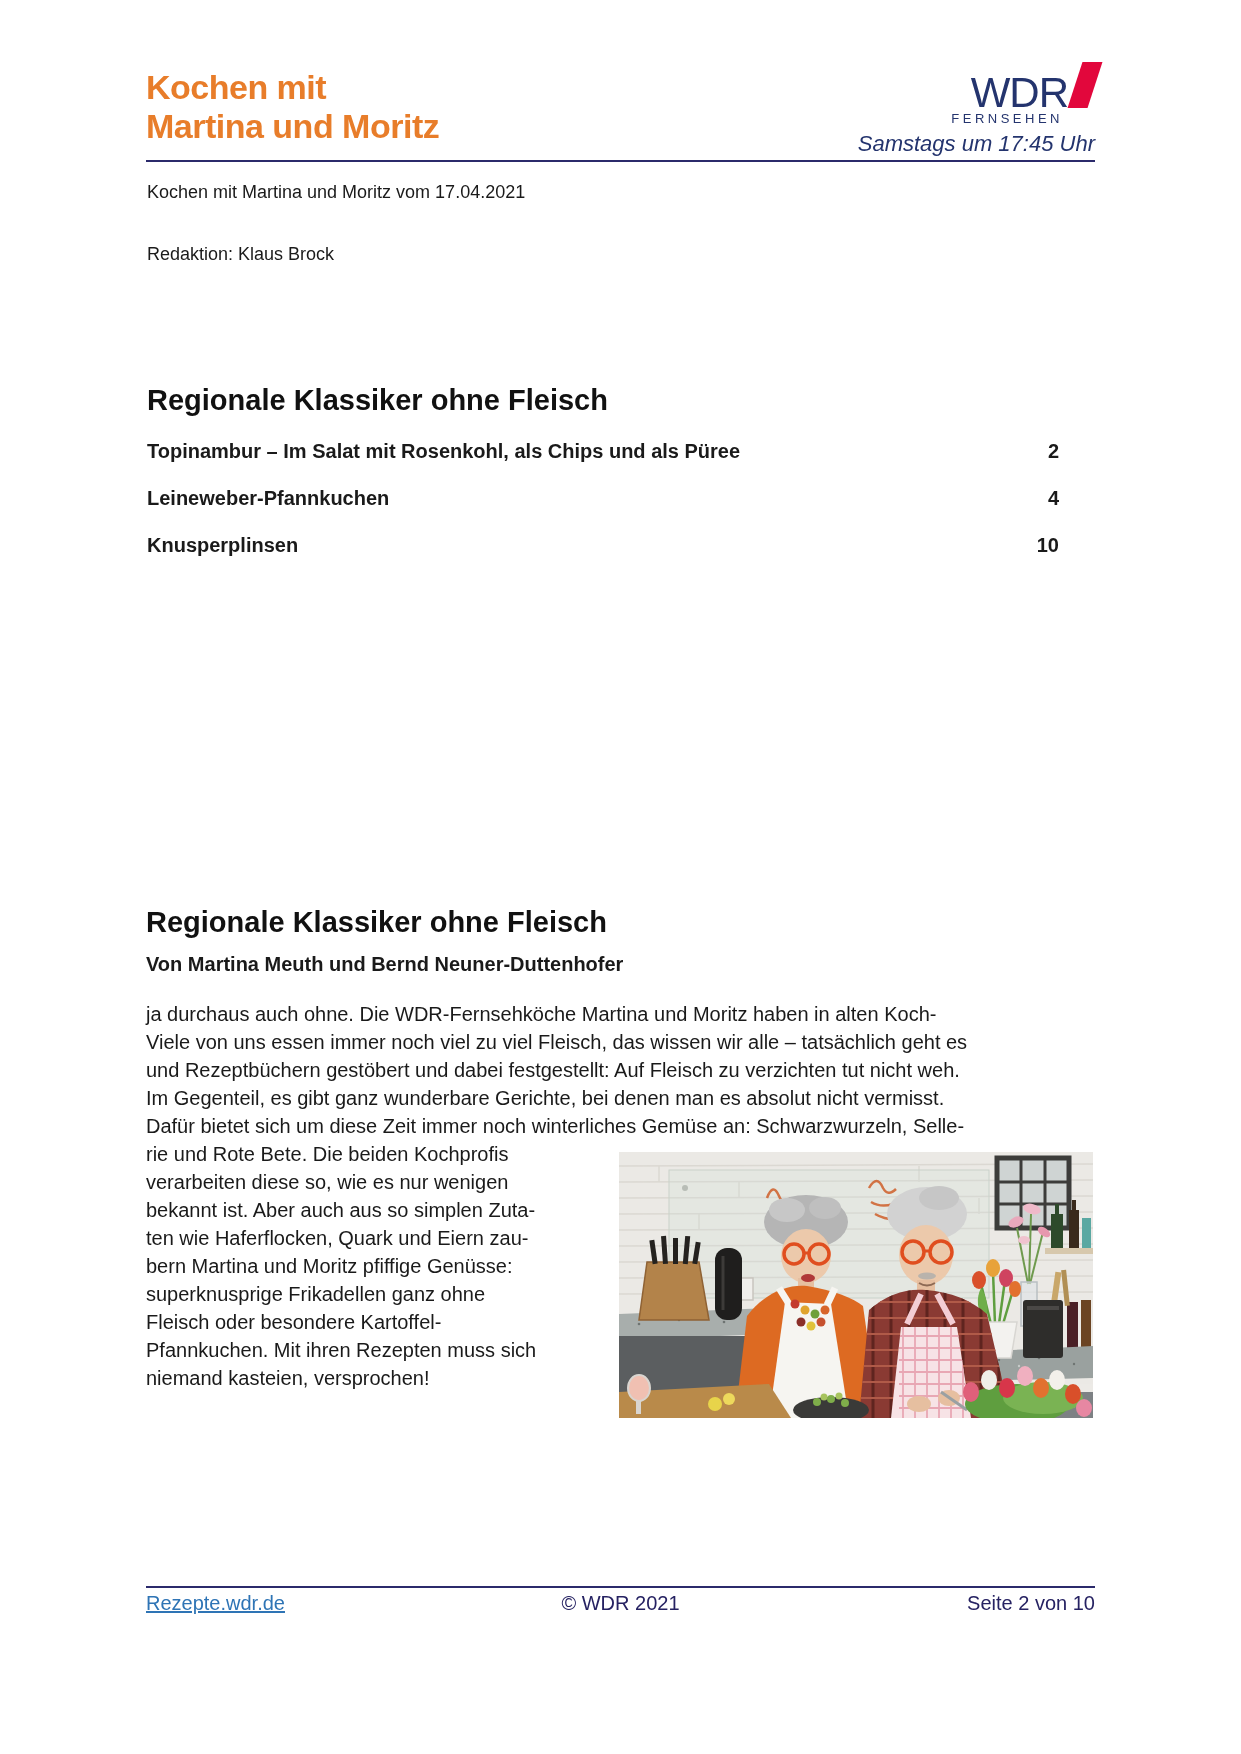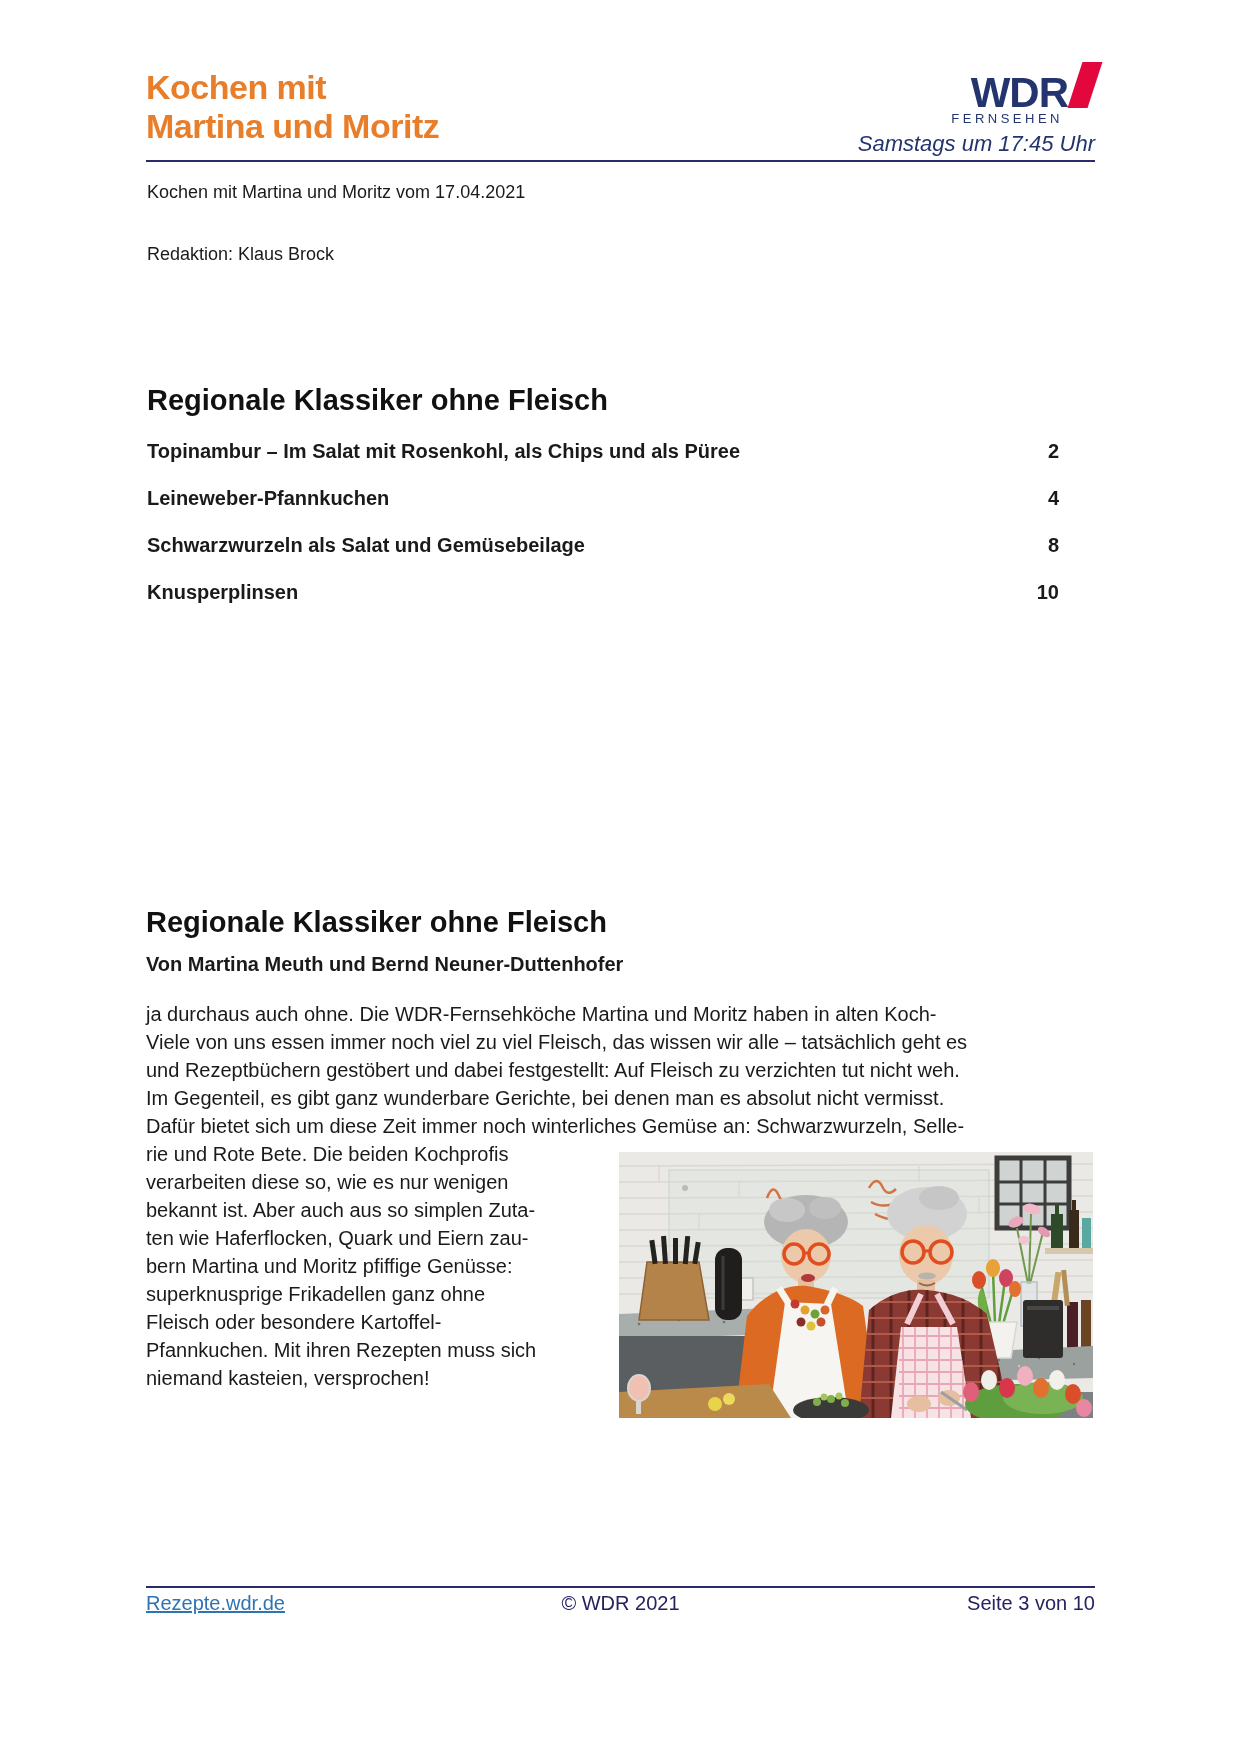--- a/index.html
+++ b/index.html
@@ -4,21 +4,21 @@
 <style>
   html,body{margin:0;padding:0;background:#ffffff;}
   body{width:1241px;height:1754px;position:relative;font-family:"Liberation Sans",sans-serif;color:#1a1a1a;}
   .page{position:absolute;inset:0;background:#ffffff;overflow:hidden;padding-left:32px;}
 
   
   .show-logo{position:absolute;left:146px;top:68px;font-size:34px;line-height:39px;font-weight:bold;
              letter-spacing:-0.5px;color:#e87d2a;}
   .header-right{position:absolute;top:62px;right:146px;text-align:right;color:#24346e;}
   .wdr-row{display:flex;align-items:flex-end;justify-content:flex-end;}
-  .wdr-word{font-size:42px;font-weight:bold;line-height:31px;letter-spacing:-1px;color:#24346e;}
+  .wdr-word{font-size:42px;font-weight:normal;line-height:31px;letter-spacing:-1px;color:#24346e;}
   .wdr-slash{width:20px;height:46px;background:#e2073c;transform:skewX(-18deg);margin-left:7px;}
   .wdr-sub{font-size:13px;letter-spacing:3.5px;margin:3px 32px 0 0;color:#24346e;}
   .broadcast{font-size:22px;margin-top:5px;color:#24346e;font-style:italic;}
   .rule{position:absolute;left:146px;right:146px;top:160px;height:2px;background:#2b2a6b;}
   .meta-line{position:absolute;left:147px;font-size:18px;color:#1a1a1a;text-align:right;}
 
   
   .toc{position:absolute;left:147px;top:380px;width:912px;}
   .doc-h1{font-size:29px;font-weight:bold;line-height:40px;margin:0 0 20px 0;color:#111;}
   .toc-row{display:flex;justify-content:space-between;align-items:baseline;font-size:20px;
@@ -74,24 +74,20 @@
   <div class="toc">
     <h1 class="doc-h1">Regionale Klassiker ohne Fleisch</h1>
 
     <div class="toc-row">
       <span>Topinambur – Im Salat mit Rosenkohl, als Chips und als Püree</span>
       <span class="toc-page">2</span>
     </div>
     <div class="toc-row">
       <span>Leineweber-Pfannkuchen</span>
       <span class="toc-page">4</span>
-    </div>
-    <div class="toc-row">
-      <span>Schwarzwurzeln als Salat und Gemüsebeilage</span>
-      <span class="toc-page">8</span>
     </div>
     <div class="toc-row">
       <span>Knusperplinsen</span>
       <span class="toc-page">10</span>
     </div>
   </div>
 
 
   <div class="article">
     <h2 class="doc-h2">Regionale Klassiker ohne Fleisch</h2>
@@ -342,16 +338,16 @@
         <ellipse cx="454" cy="242" rx="8" ry="10" fill="#d94f2a"></ellipse>
         <ellipse cx="465" cy="256" rx="8" ry="9" fill="#e787a2"></ellipse>
       </svg>
     </div>
   </div>
 
   <div class="footer-rule"></div>
   <div class="footer">
     <div class="f-left"><a class="doclink">Rezepte.wdr.de</a></div>
     <div class="f-center">© WDR 2021</div>
-    <div class="f-right">Seite 3 von 10</div>
+    <div class="f-right">Seite 2 von 10</div>
   </div>
 
 </div>
 
 </body></html>

